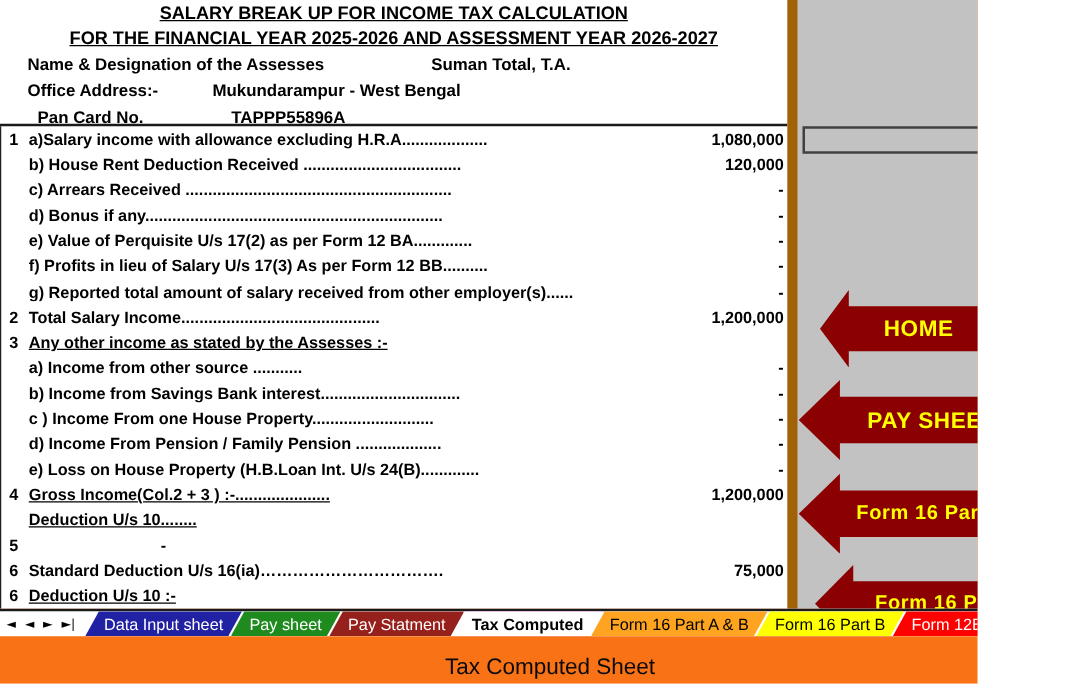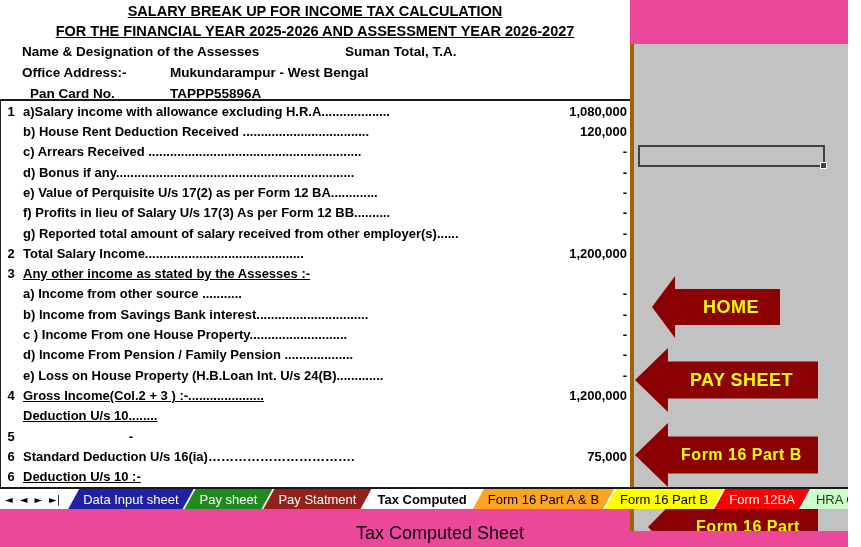--- a/index.html
+++ b/index.html
@@ -1,43 +1,43 @@
 <!DOCTYPE html>
 <html style="--arrow-bg: #8B0000; --arrow-text: #FFFF00; --gray-bg: #C2C2C2; --active-tab-outline: #FF00FF; --selection-border: #404040;"><head>
 <meta charset="utf-8">
 <style>
   html,body{margin:0;padding:0;background:#fff;}
-  .screen{position:relative;width:848px;height:547px;background:#ec4899;overflow:hidden;
+  .screen{position:relative;width:782px;height:547px;background:#f97316;overflow:hidden;
           font-family:"Liberation Sans",sans-serif;color:#000;}
 
   
   .paper{position:absolute;left:0;top:0;width:630px;height:487px;background:#fff;}
   .header{position:absolute;left:0;top:0;width:630px;height:101px;box-sizing:border-box;
           border-bottom:2px solid #1a1a1a;}
   .title{position:absolute;left:0;width:630px;text-align:center;font-weight:bold;
          font-size:14.5px;text-decoration:underline;white-space:nowrap;}
   .title1{top:3px;}
   .title2{top:23px;}
   .hrow{position:absolute;height:20px;font-weight:bold;font-size:13.5px;white-space:nowrap;}
   .hname{left:22px;top:44px;}  .hname-v{left:345px;top:44px;}
   .hoffice{left:22px;top:65px;} .hoffice-v{left:170px;top:65px;}
-  .hpan{left:30px;top:86px;}    .hpan-v{left:170px;top:86px;}
+  .hpan{left:30px;top:86px;}    .hpan-v{left:185px;top:86px;}
 
   .rows{position:absolute;left:0;top:101px;width:630px;height:386px;box-sizing:border-box;
         border-left:1.5px solid #222;}
   .row{display:flex;height:20.32px;align-items:center;font-weight:bold;font-size:13px;
        white-space:nowrap;}
   .row .sn{width:20px;flex:none;text-align:center;}
   .row .lbl{flex:1;overflow:hidden;padding-left:2px;}
   .row .val{flex:none;width:112px;text-align:right;padding-right:3px;}
   .row.u .lbl{text-decoration:underline;}
 
   
   .gray{position:absolute;left:630px;top:0;width:231px;height:487px;box-sizing:border-box;
-        background:var(--gray-bg,#C2C2C2);border-left:4px solid #a16207;overflow:hidden;margin-top:44px;}
+        background:var(--gray-bg,#C2C2C2);border-left:8px solid #a16207;overflow:hidden;}
   .sel{position:absolute;left:4px;top:101px;width:187px;height:22px;box-sizing:border-box;
        border:2px solid var(--selection-border,#404040);}
   .sel .handle{position:absolute;right:-4px;bottom:-4px;width:5px;height:5px;
        background:var(--selection-border,#404040);border:1px solid #fff;}
 
   .arrow{position:absolute;background:var(--arrow-bg,#8B0000);color:var(--arrow-text,#FFFF00);
          font-weight:bold;display:flex;align-items:center;justify-content:center;
          box-sizing:border-box;padding-left:30px;letter-spacing:.5px;cursor:pointer;
          clip-path:polygon(0 50%,18% 0,18% 21%,100% 21%,100% 79%,18% 79%,18% 100%);}
   .arrow0{left:18px;top:232px;width:128px;height:62px;font-size:18px;}

